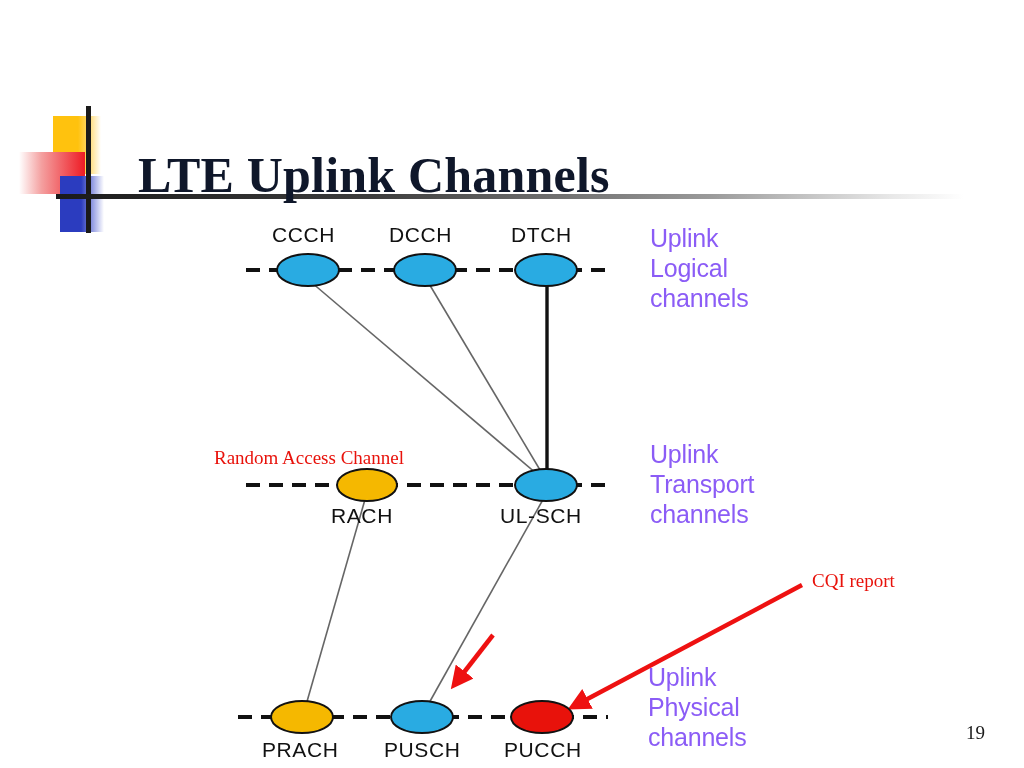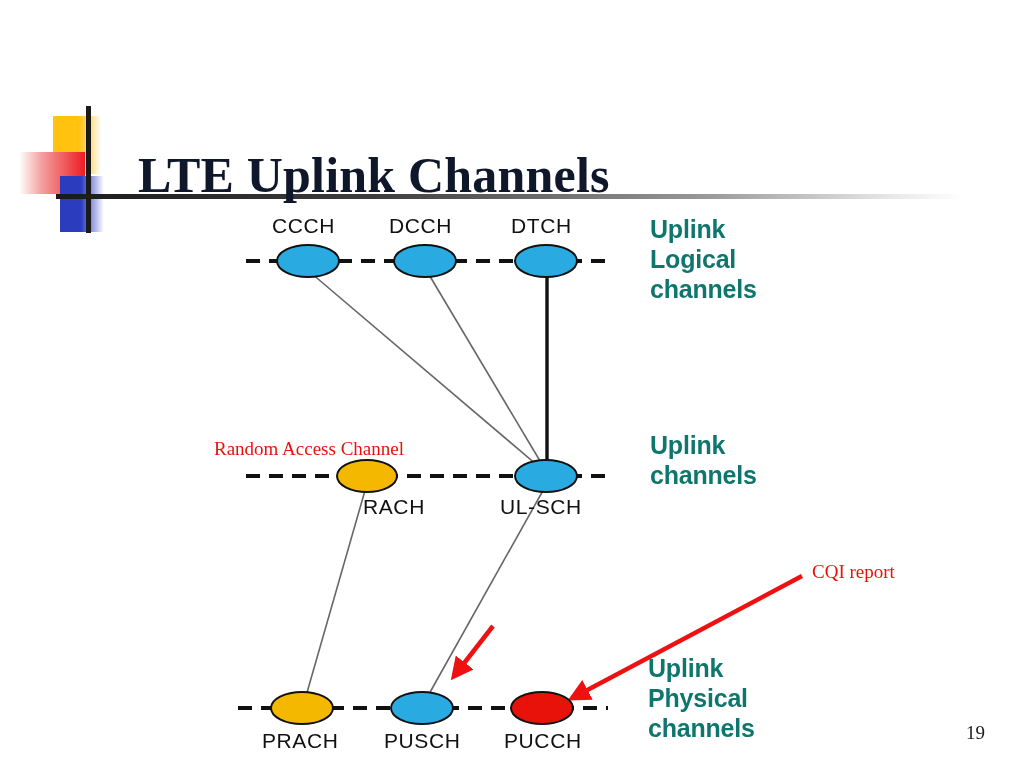--- a/index.html
+++ b/index.html
@@ -67,37 +67,37 @@
     top: 194px;
     width: 908px;
     height: 5px;
     background: linear-gradient(to right, #1a1a1a 0%, #3d3d3d 35%, #9a9a9a 72%, #e8e8e8 92%, #ffffff 100%);
   }
 
   
   #diagram {
     position: absolute;
     left: 0;
-    top: 3px;
+    top: 12px;
     width: 1024px;
     height: 596px;
   }
   #diagram-svg {
     position: absolute;
     left: 0;
     top: 0;
   }
 
   .row-label {
     position: absolute;
     font-family: "Liberation Sans", sans-serif;
     font-size: 25px;
-    font-weight: bold;
+    font-weight: normal;
     line-height: 30px;
-    color: #0f766e;
+    color: #8b5cf6;
     letter-spacing: -0.2px;
   }
   #label-logical   { left: 650px; top: 211px; }
   #label-transport { left: 650px; top: 427px; }
   #label-physical  { left: 648px; top: 650px; }
 
   .node-caption {
     position: absolute;
     font-family: "Liberation Sans", sans-serif;
     font-size: 21px;
@@ -170,35 +170,36 @@
 
     <ellipse cx="302" cy="705" rx="31" ry="16" fill="#F5B800" stroke="#111111" stroke-width="2"></ellipse>
     <ellipse cx="422" cy="705" rx="31" ry="16" fill="#29ABE2" stroke="#111111" stroke-width="2"></ellipse>
     <ellipse cx="542" cy="705" rx="31" ry="16" fill="#E8120B" stroke="#111111" stroke-width="2"></ellipse>
   </svg>
 
   <div class="node-caption" style="left:272px; top:211px;">CCCH</div>
   <div class="node-caption" style="left:389px; top:211px;">DCCH</div>
   <div class="node-caption" style="left:511px; top:211px;">DTCH</div>
 
-  <div class="node-caption" style="left:331px; top:492px;margin-left:32px;">RACH</div>
+  <div class="node-caption" style="left:331px; top:492px;">RACH</div>
   <div class="node-caption" style="left:500px; top:492px;text-align:right;">UL-SCH</div>
 
   <div class="node-caption" style="left:262px; top:726px;">PRACH</div>
   <div class="node-caption" style="left:384px; top:726px;">PUSCH</div>
   <div class="node-caption" style="left:504px; top:726px;">PUCCH</div>
 
   <div class="row-label" id="label-logical">
     <div>Uplink</div>
     <div>Logical</div>
     <div>channels</div>
   </div>
 
   <div class="row-label" id="label-transport">
     <div>Uplink</div>
+    <div>Transport</div>
     <div>channels</div>
   </div>
 
   <div class="row-label" id="label-physical">
     <div>Uplink</div>
     <div>Physical</div>
     <div>channels</div>
   </div>
 
   <div class="annotation" id="anno-rach">Random Access Channel</div>

